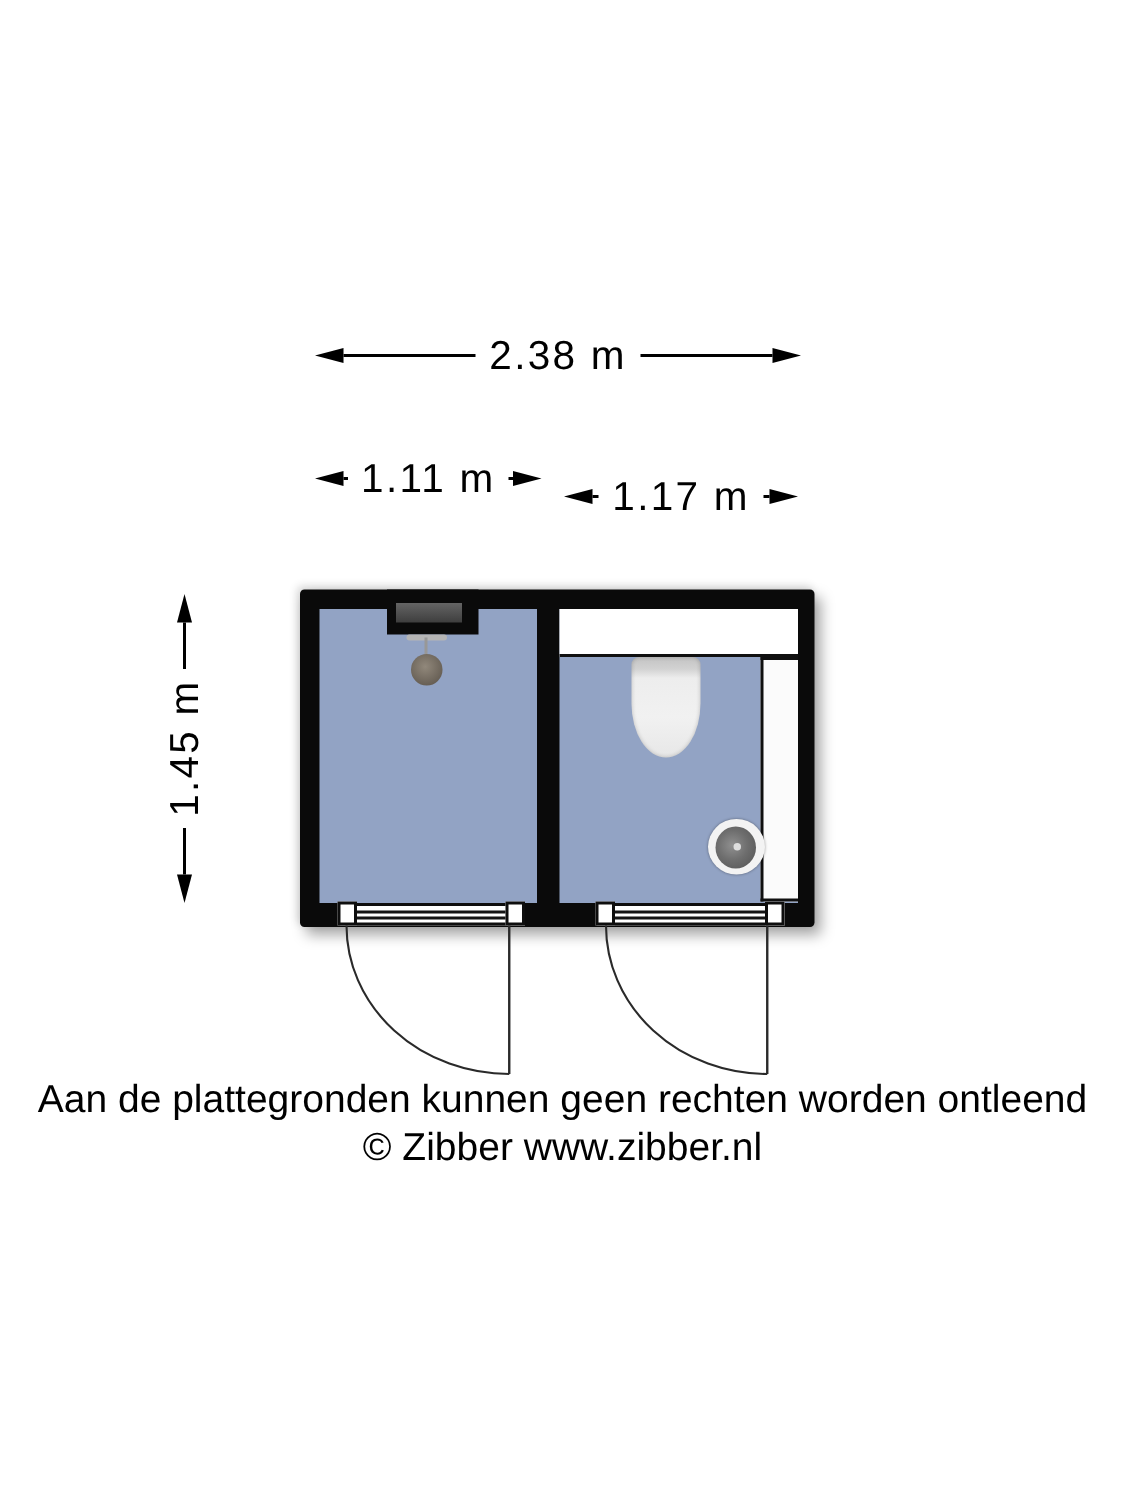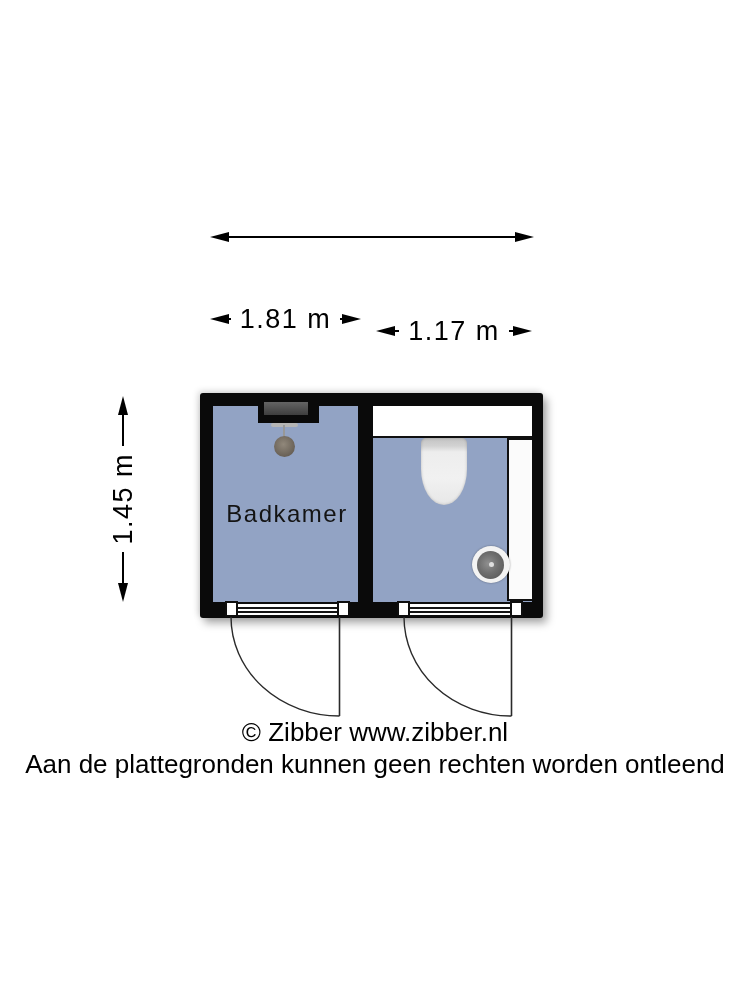--- a/index.html
+++ b/index.html
@@ -58,28 +58,29 @@
   .footer{left:0;top:716px;width:750px;text-align:center;font-size:26px;line-height:32px;z-index:8;}
 </style>
 </head>
 <body>
 
 <div class="canvas">
 
   <div class="dim-h" style="left:210px;top:222px;width:324px;">
     <span class="arr arr-left"></span>
     <span class="dline"></span>
+    <span class="dlabel">2.38 m</span>
     <span class="dline"></span>
     <span class="arr arr-right"></span>
   </div>
 
   <div class="dim-h" style="left:210px;top:304px;width:151px;">
     <span class="arr arr-left"></span>
     <span class="dline"></span>
-    <span class="dlabel">1.81 m</span>
+    <span class="dlabel">1.11 m</span>
     <span class="dline"></span>
     <span class="arr arr-right"></span>
   </div>
 
   <div class="dim-h" style="left:376px;top:316px;width:156px;">
     <span class="arr arr-left"></span>
     <span class="dline"></span>
     <span class="dlabel">1.17 m</span>
     <span class="dline"></span>
     <span class="arr arr-right"></span>
@@ -103,21 +104,20 @@
   <div class="abs sink-plate"></div>
   <div class="abs sink-basin"></div>
   <div class="abs sink-dot"></div>
 
   <div class="abs shower-bump"></div>
   <div class="abs shower-shelf"></div>
   <div class="abs shower-valve"></div>
   <div class="abs shower-pipe"></div>
   <div class="abs shower-head"></div>
 
-  <div class="abs room-label">Badkamer</div>
 
   <div class="abs sill" style="left:227px;width:123px;">
     <span class="sill-line" style="top:3px;"></span>
     <span class="sill-line" style="top:7px;"></span>
   </div>
   <div class="abs sill" style="left:398px;width:125px;">
     <span class="sill-line" style="top:3px;"></span>
     <span class="sill-line" style="top:7px;"></span>
   </div>
   <div class="abs post" style="left:225px;"></div>
@@ -126,17 +126,17 @@
   <div class="abs post" style="left:510px;"></div>
 
   <svg class="abs arcs" viewBox="0 0 750 1000">
     <path d="M339.5 617 L339.5 716" stroke="#2a2a2a" stroke-width="1.6" fill="none"></path>
     <path d="M231 617 A108.5 99 0 0 0 339.5 716" stroke="#2a2a2a" stroke-width="1.4" fill="none"></path>
     <path d="M511.5 617 L511.5 716" stroke="#2a2a2a" stroke-width="1.6" fill="none"></path>
     <path d="M404 617 A107.5 99 0 0 0 511.5 716" stroke="#2a2a2a" stroke-width="1.4" fill="none"></path>
   </svg>
 
   <div class="abs footer">
+    <div>Aan de plattegronden kunnen geen rechten worden ontleend</div>
     <div>© Zibber www.zibber.nl</div>
-    <div>Aan de plattegronden kunnen geen rechten worden ontleend</div>
   </div>
 
 </div>
 
 </body></html>

